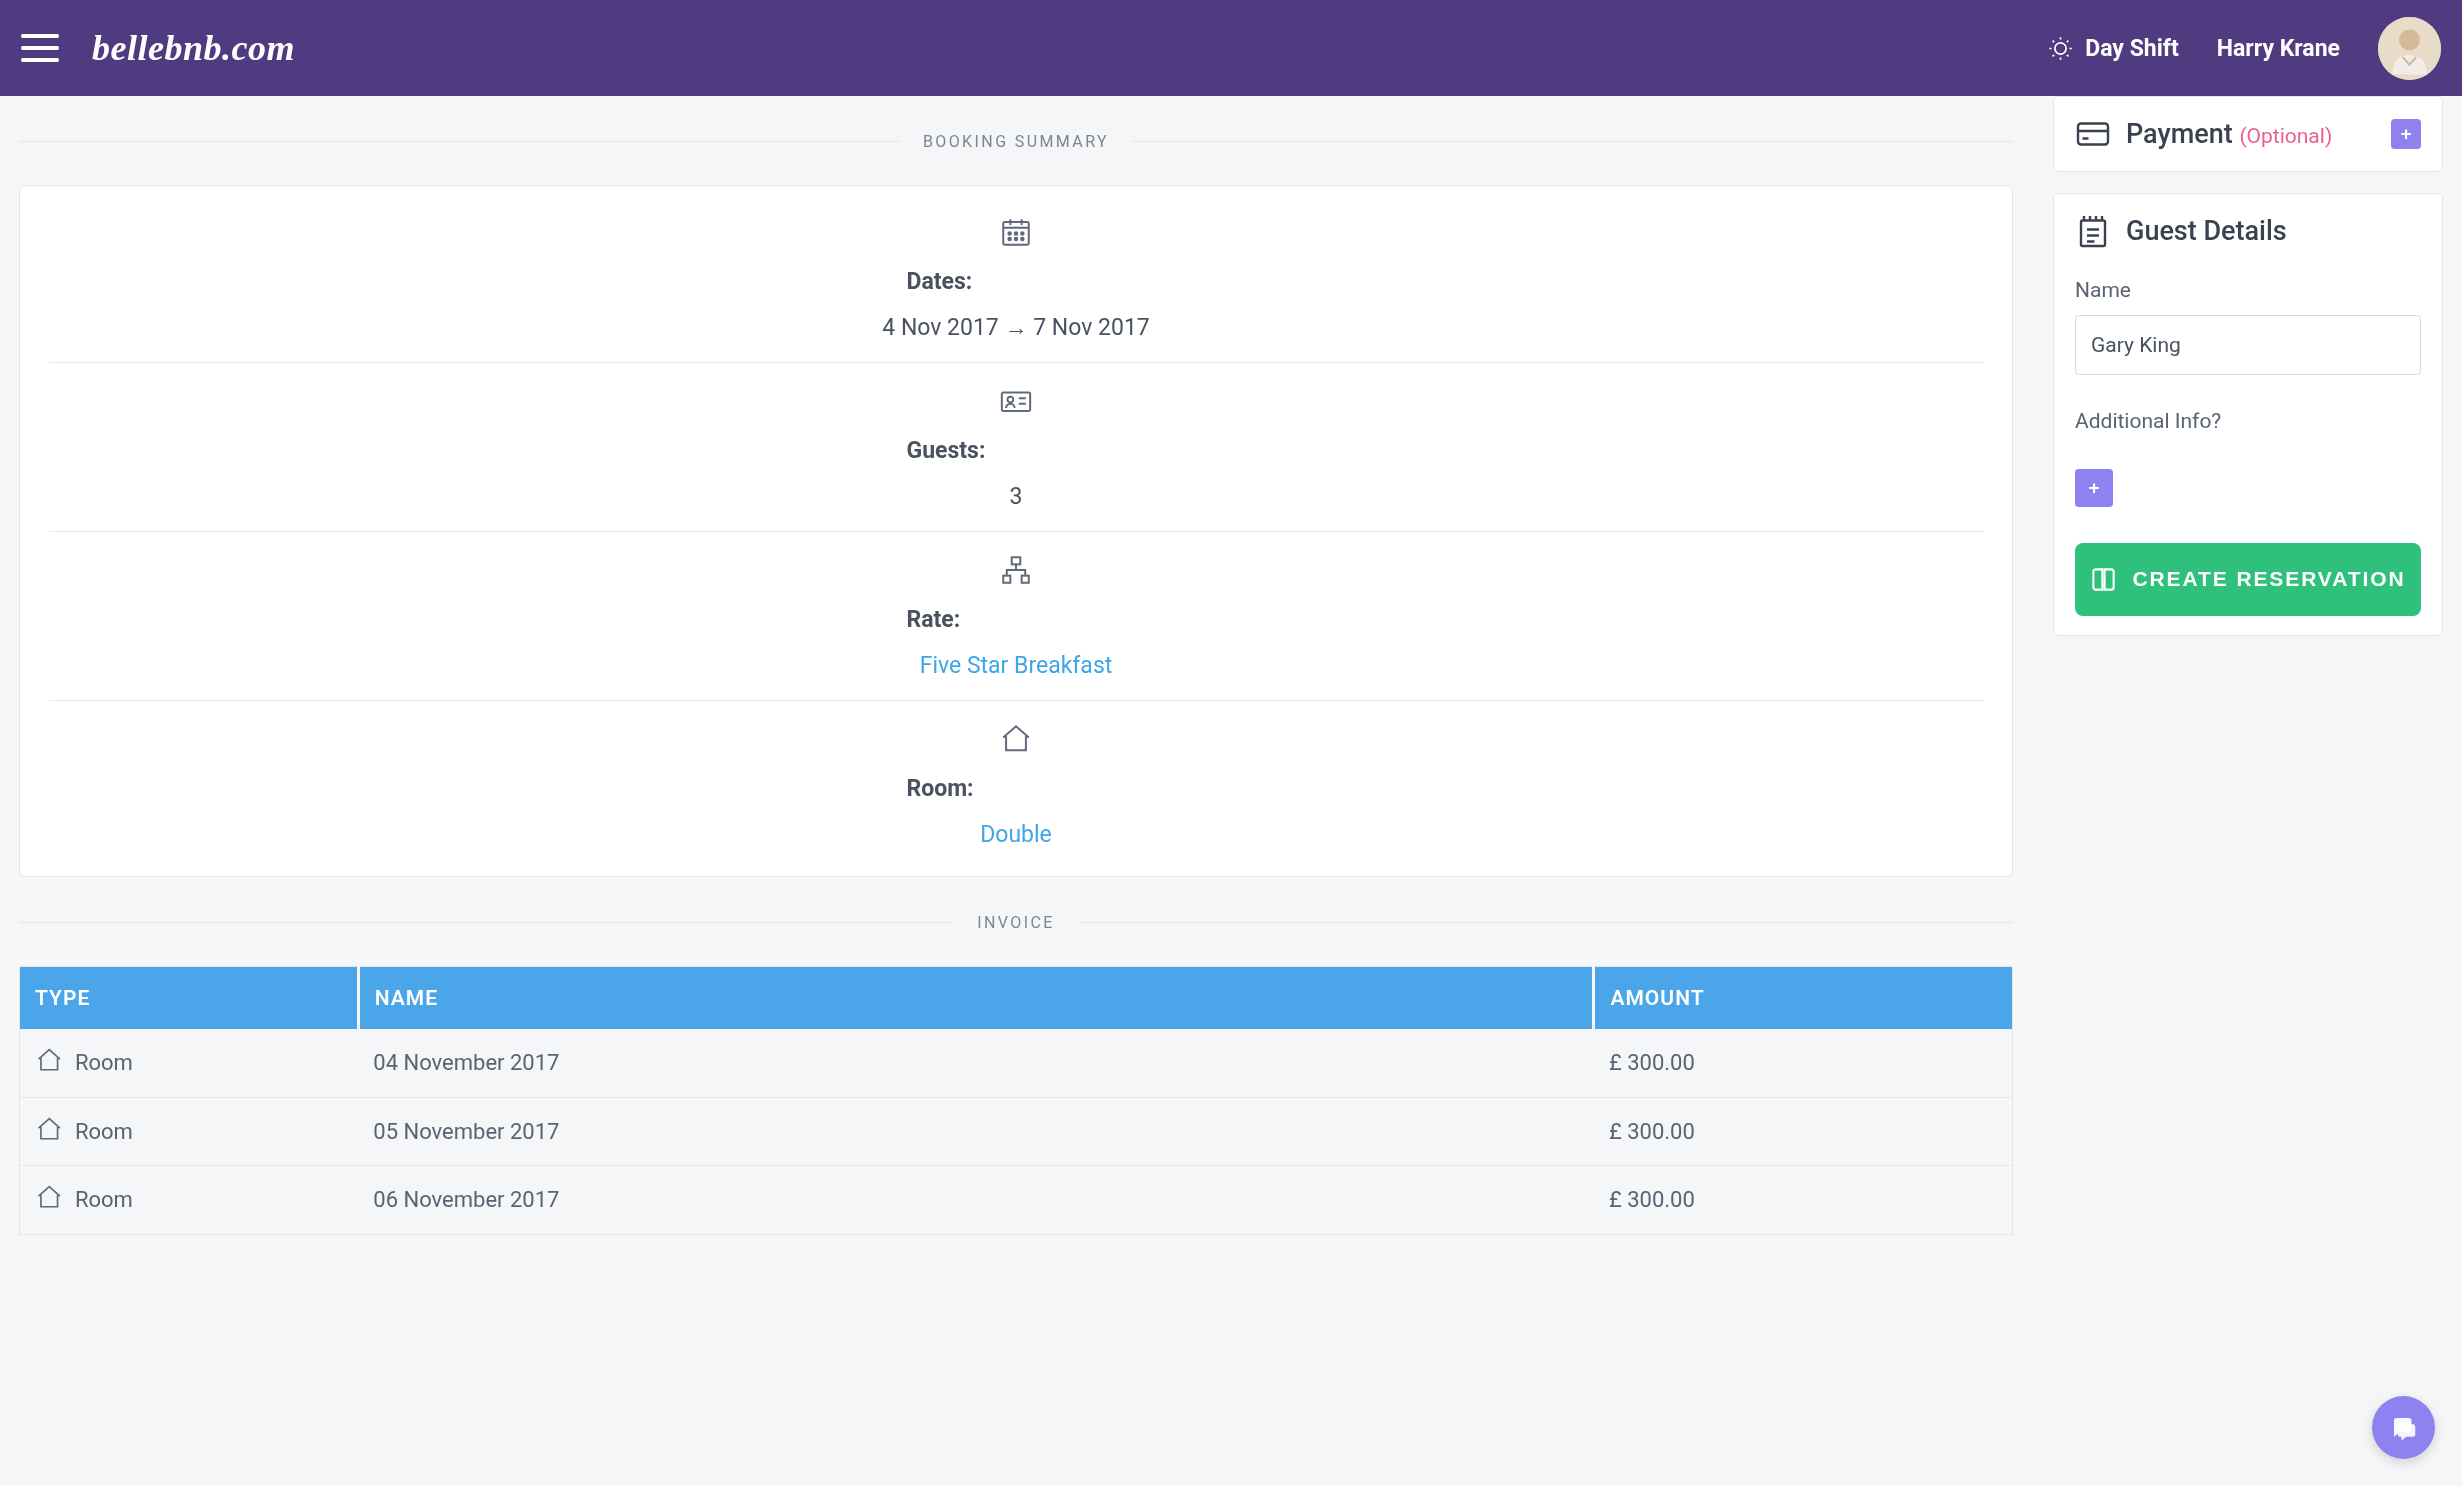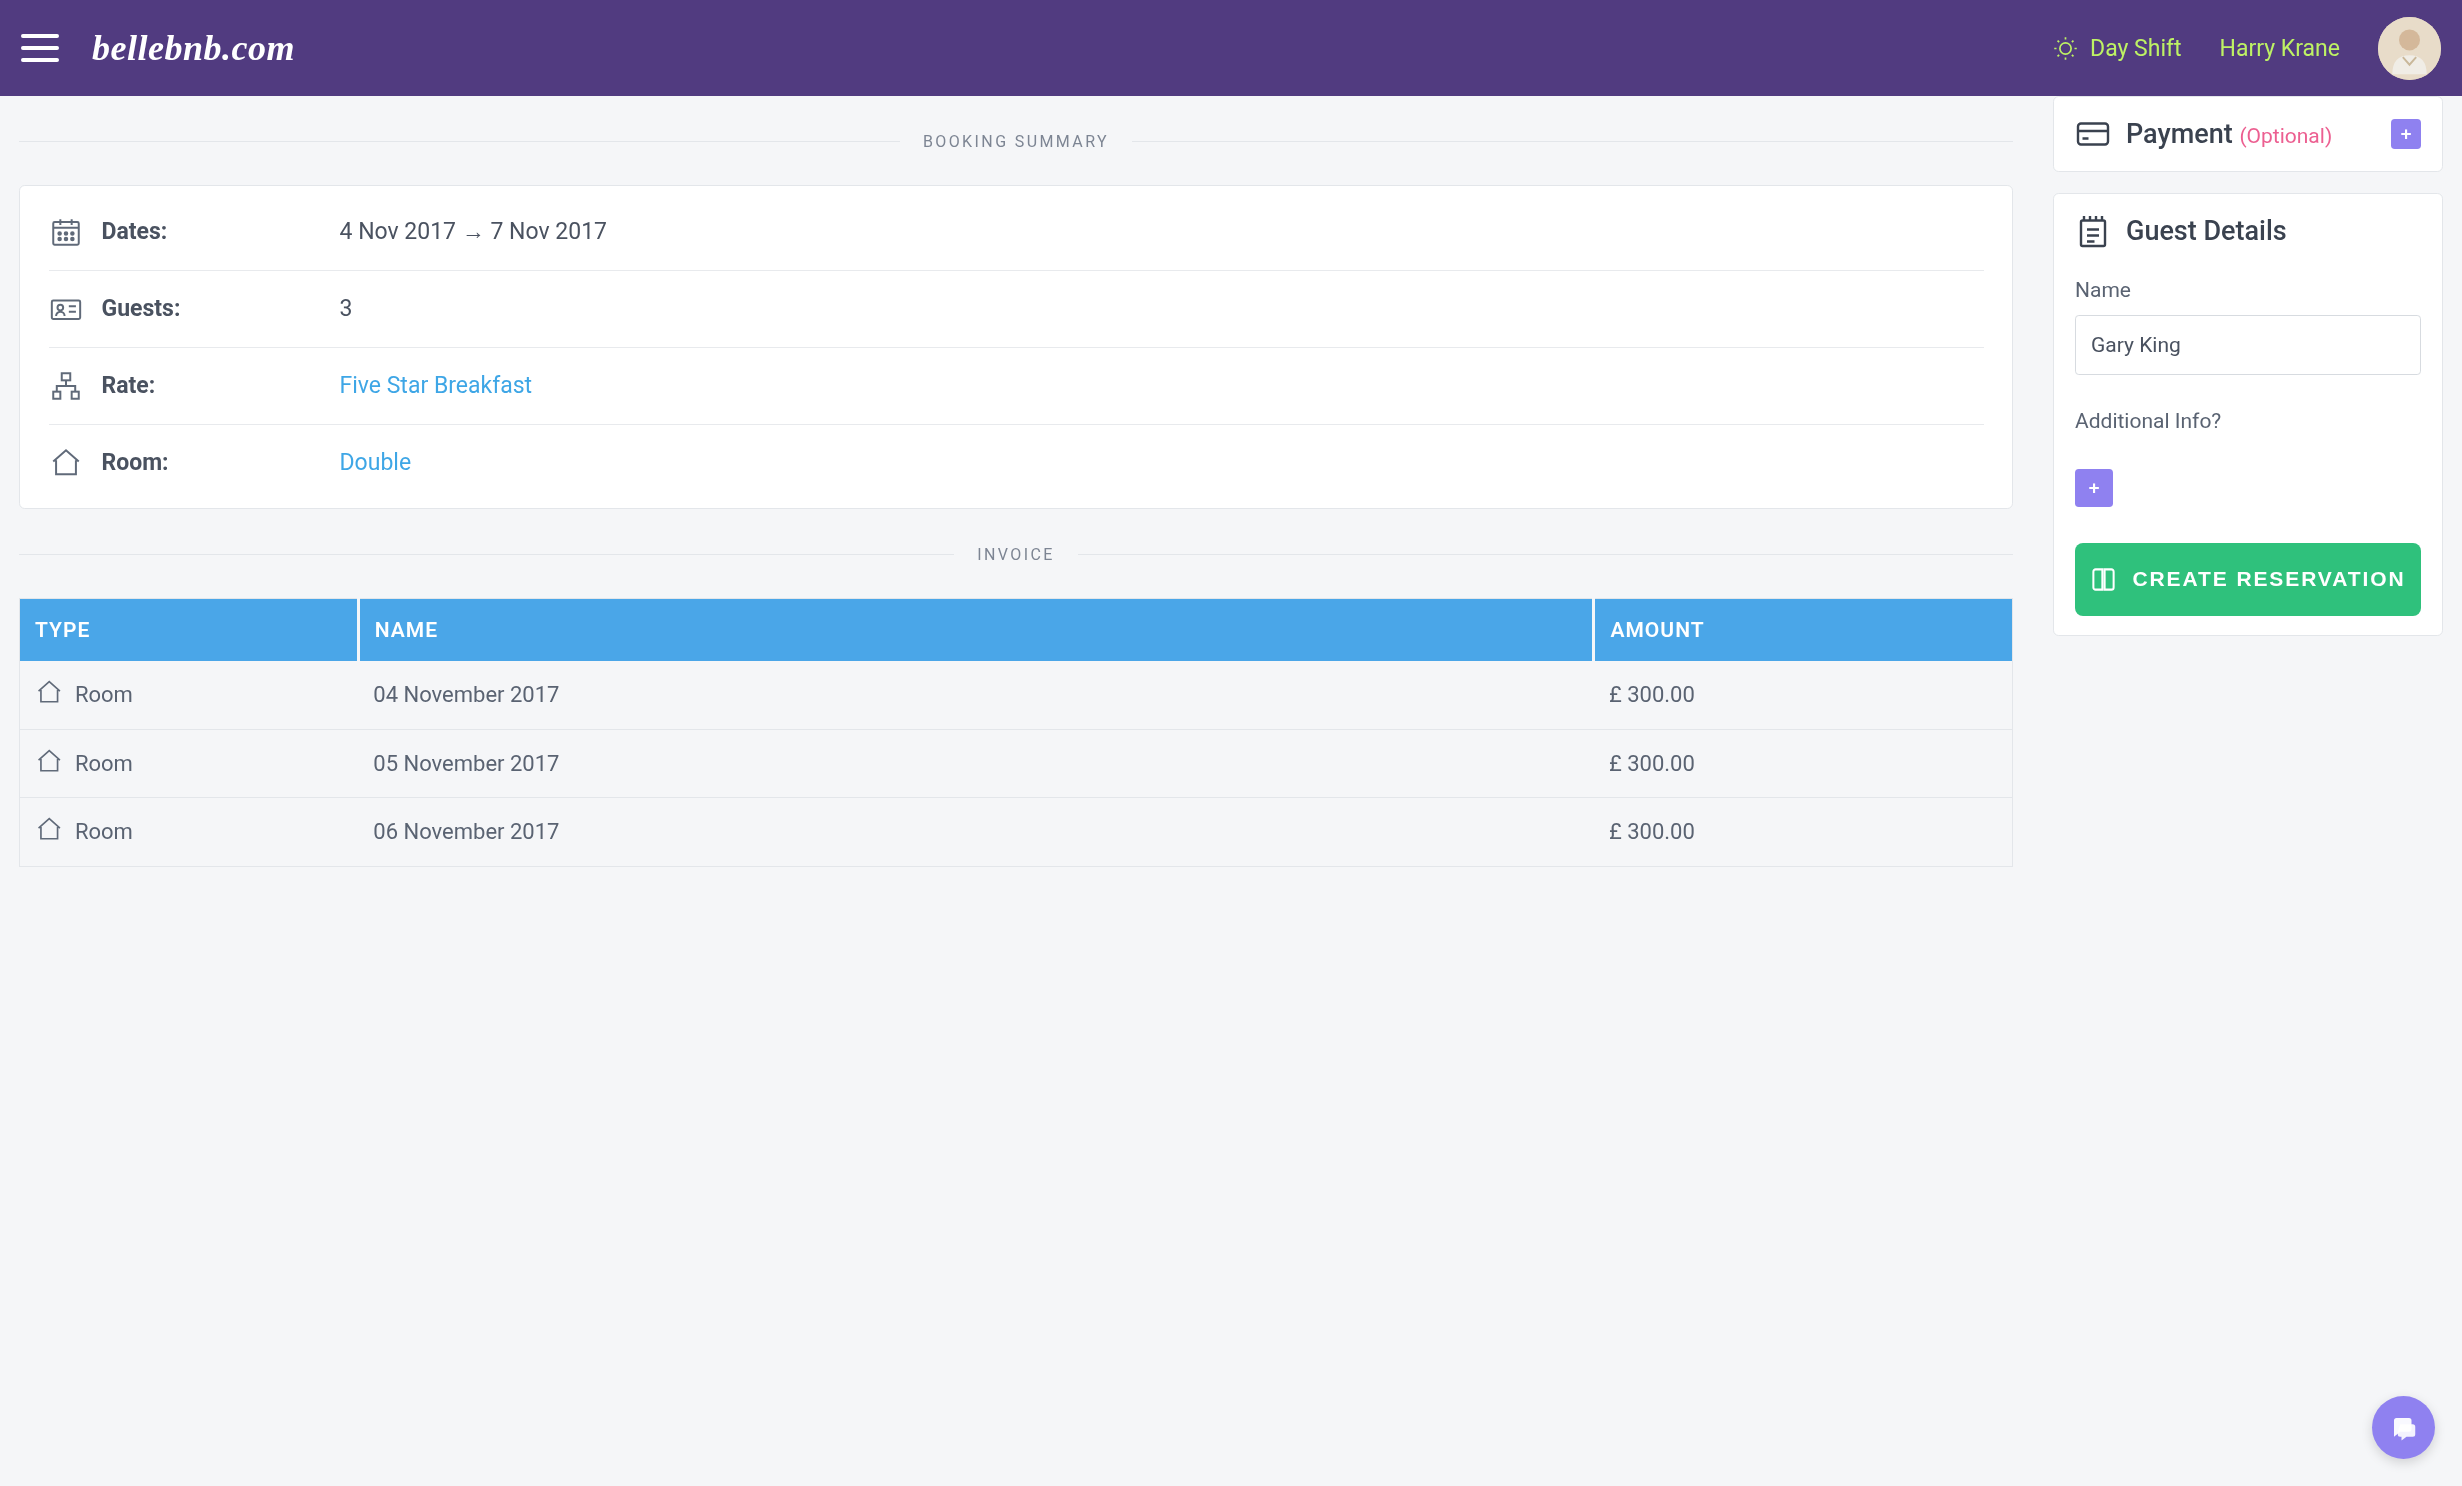--- a/index.html
+++ b/index.html
@@ -30,26 +30,27 @@
   .logo {
     color: #fff;
     font-size: 36px;
     font-weight: 700;
     font-style: italic;
     font-family: "Brush Script MT", cursive;
     letter-spacing: 0.5px;
   }
   .header-spacer { flex: 1; }
   .header-item {
-    color: #bef264;
+    color: #ffffff;
     font-size: 23px;
     margin-right: 38px;
     display: flex;
     align-items: flex-start;
     gap: 11.4px;
+    font-weight: bold;
   }
   .avatar {
     width: 63px; height: 63px; border-radius: 50%;
     background: #d9c8b4;
     display: flex; align-items: center; justify-content: center;
     overflow: hidden;
   }
   .avatar svg { width: 100%; height: 100%; }
 
   
@@ -84,20 +85,21 @@
     border: 1px solid #e3e6ea;
     border-radius: 5.7px;
     padding: 7.6px 28.5px;
   }
   .summary-row {
     display: flex;
     align-items: center;
     padding: 21px 0;
     border-bottom: 1px solid #e8eaed;
     gap: 19px;
+    flex-direction: column;
   }
   .summary-row:last-child { border-bottom: none; }
   .summary-icon {
     width: 34px; height: 34px;
     flex-shrink: 0;
     color: #606a79;
   }
   .summary-icon svg { width: 100%; height: 100%; }
   .summary-label {
     font-weight: 700;

